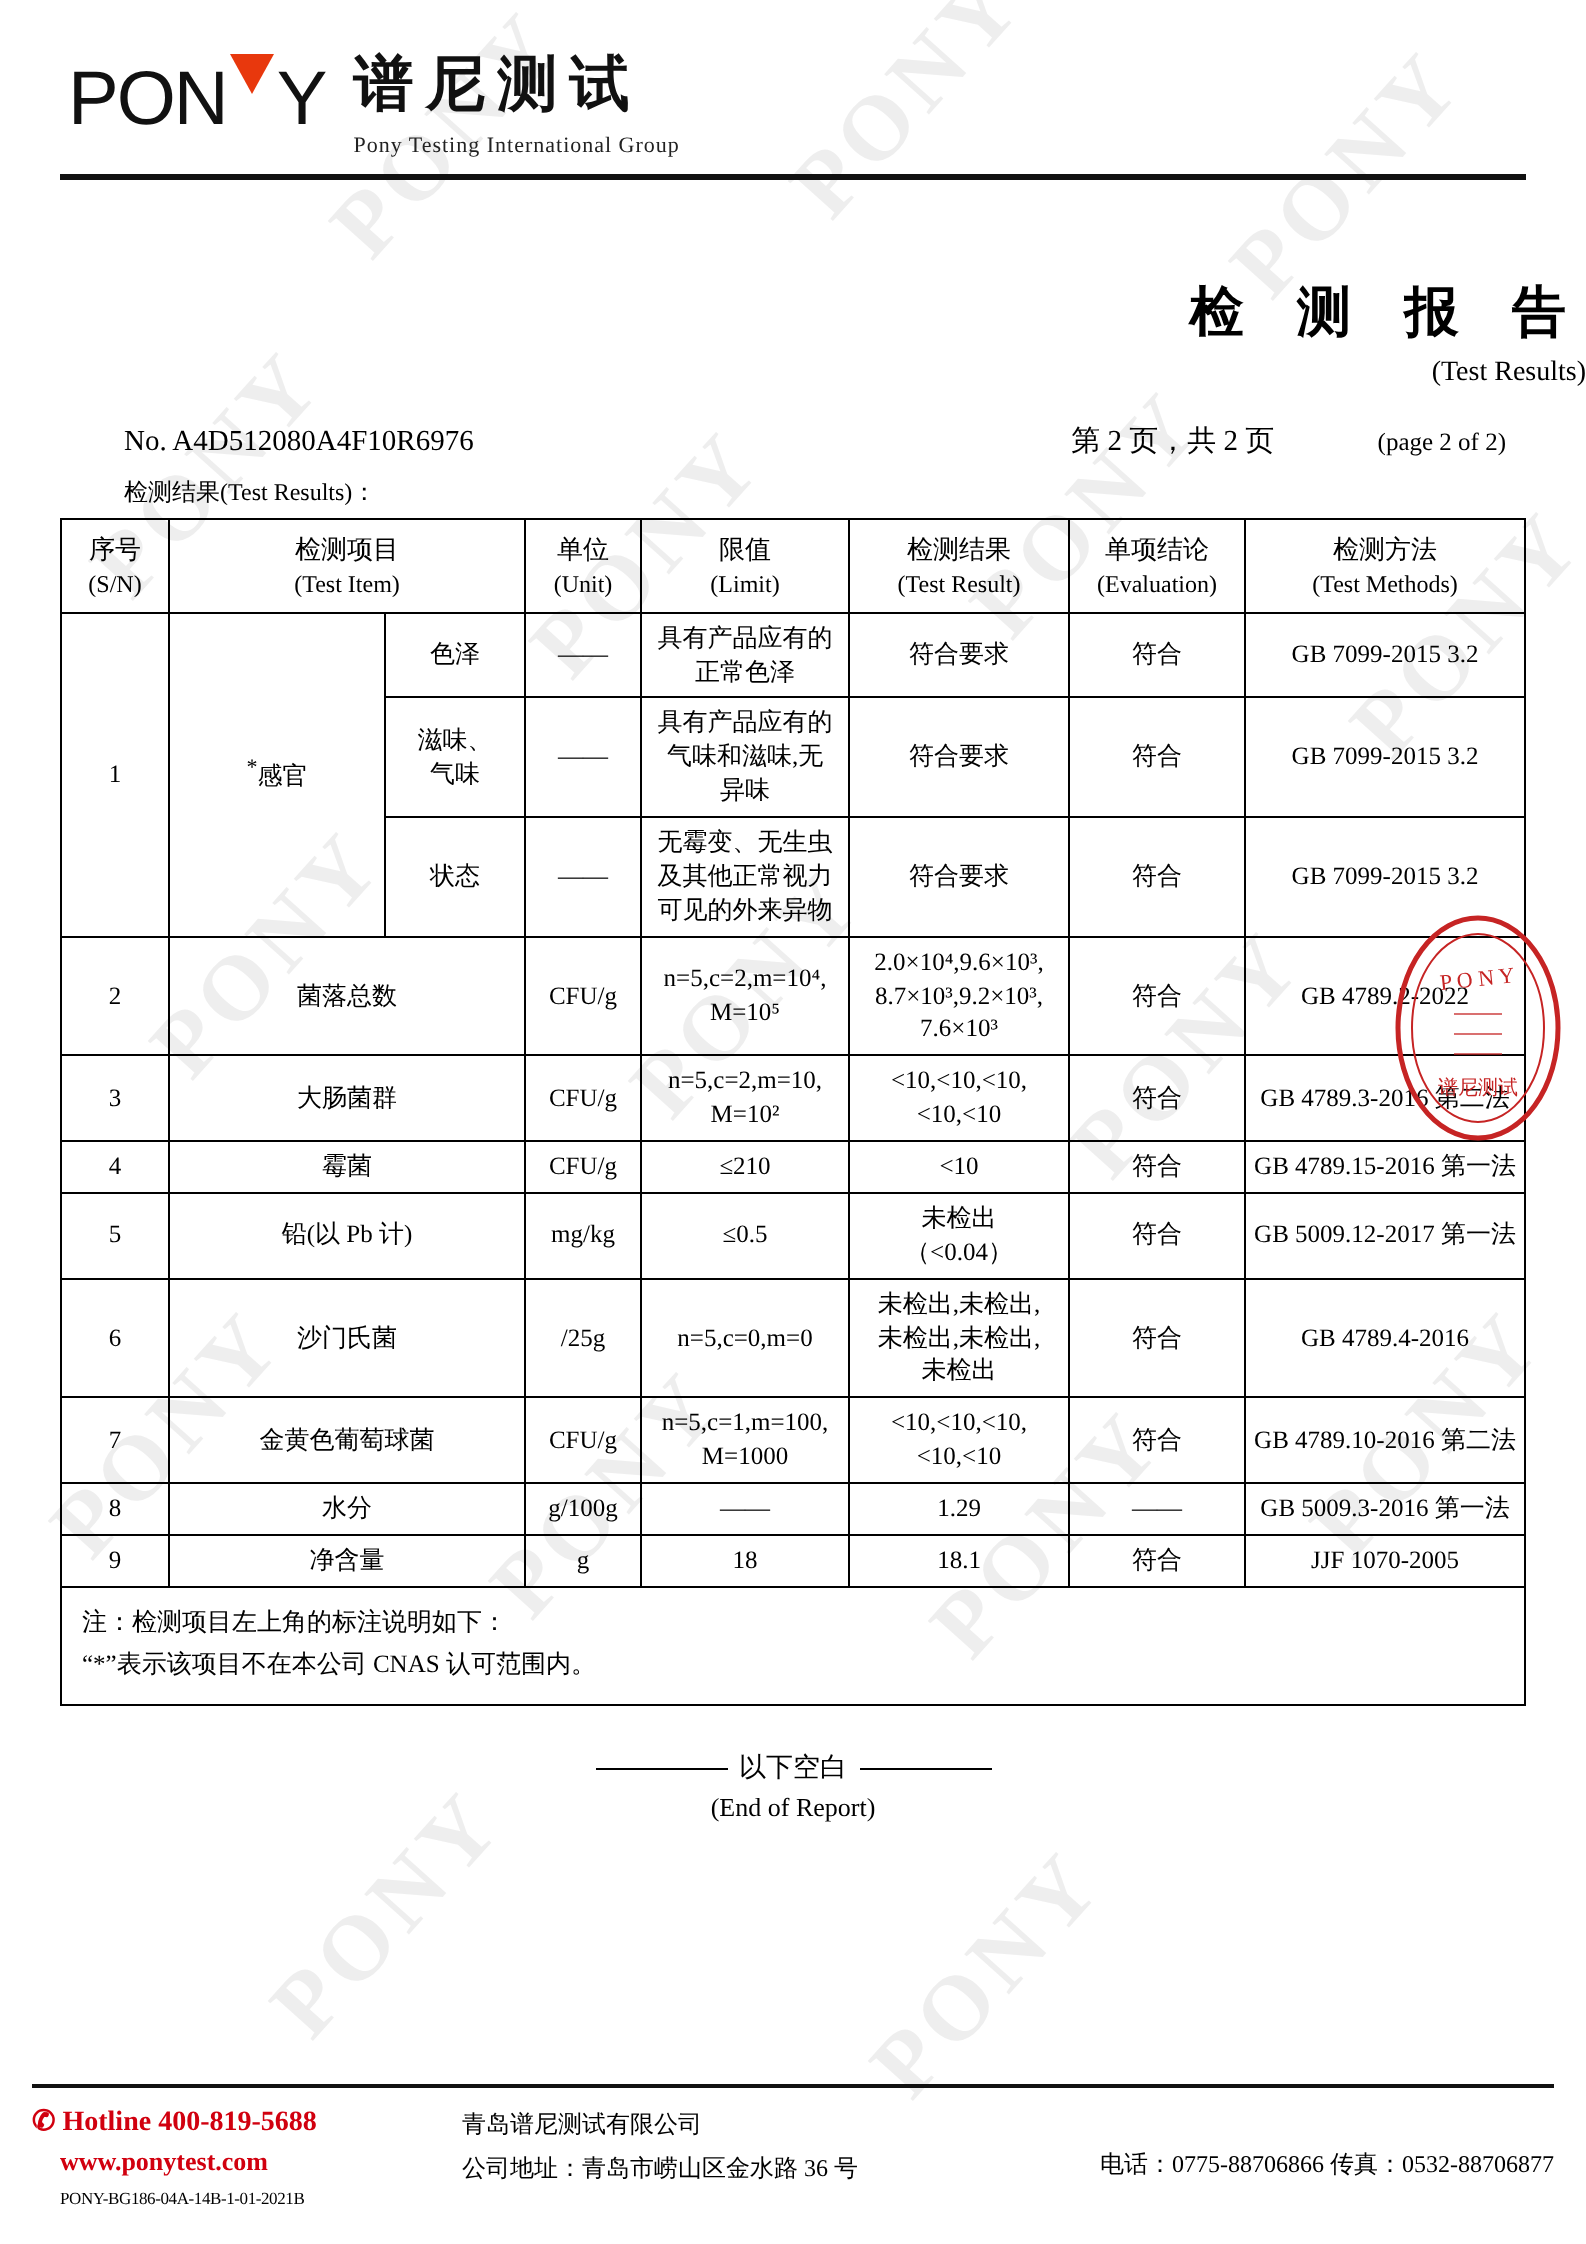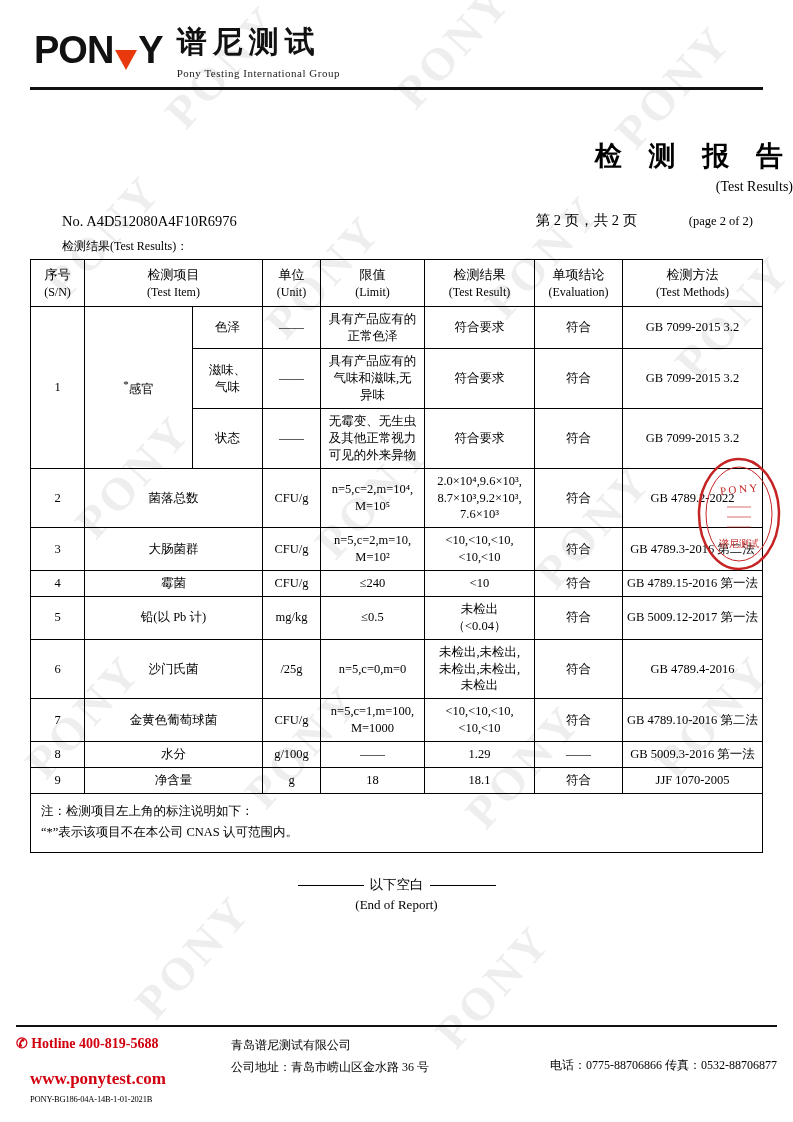--- a/index.html
+++ b/index.html
@@ -45,23 +45,23 @@
   .header {
     position: relative;
     z-index: 2;
     padding: 22px 34px 6px 34px;
     display: flex;
     align-items: center;
     gap: 14px;
   }
   .logo-pony {
     display: flex;
-    align-items: flex-end;
+    align-items: flex-start;
     font-family: "Liberation Sans", sans-serif;
-    font-weight: bold;
+    font-weight: normal;
     font-size: 38px;
     letter-spacing: -1px;
     color: #111;
   }
   .logo-pony .tri {
     display: inline-block;
     width: 0; height: 0;
     border-left: 11px solid transparent;
     border-right: 11px solid transparent;
     border-top: 20px solid #e8380d;
@@ -232,22 +232,22 @@
   .f-left { width: 215px; }
   .f-hotline {
     color: #d1000f;
     font-weight: bold;
     font-size: 14px;
     font-family: "Liberation Serif", serif;
   }
   .f-web {
     color: #d1000f;
     font-weight: bold;
-    font-size: 17px;
-    margin-top: 17px;
+    font-size: 13px;
+    margin-top: 3px;
     margin-left: 14px;
   }
   .f-code {
     font-size: 8.5px;
     margin-top: 5px;
     margin-left: 14px;
     letter-spacing: -0.2px;
   }
   .f-mid { flex: 1; line-height: 1.8; font-size: 12px; }
   .f-right { text-align: left; font-size: 12px; padding-top: 22px; }
@@ -402,21 +402,21 @@
 M=10²</td>
           <td style="white-space:pre-line">&lt;10,&lt;10,&lt;10,
 &lt;10,&lt;10</td>
           <td>符合</td>
           <td>GB 4789.3-2016 第二法</td>
         </tr>
         <tr>
           <td>4</td>
           <td colspan="2">霉菌</td>
           <td>CFU/g</td>
-          <td>≤240</td>
+          <td>≤210</td>
           <td>&lt;10</td>
           <td>符合</td>
           <td>GB 4789.15-2016 第一法</td>
         </tr>
         <tr>
           <td>5</td>
           <td colspan="2">铅(以 Pb 计)</td>
           <td>mg/kg</td>
           <td>≤0.5</td>
           <td style="white-space:pre-line">未检出

